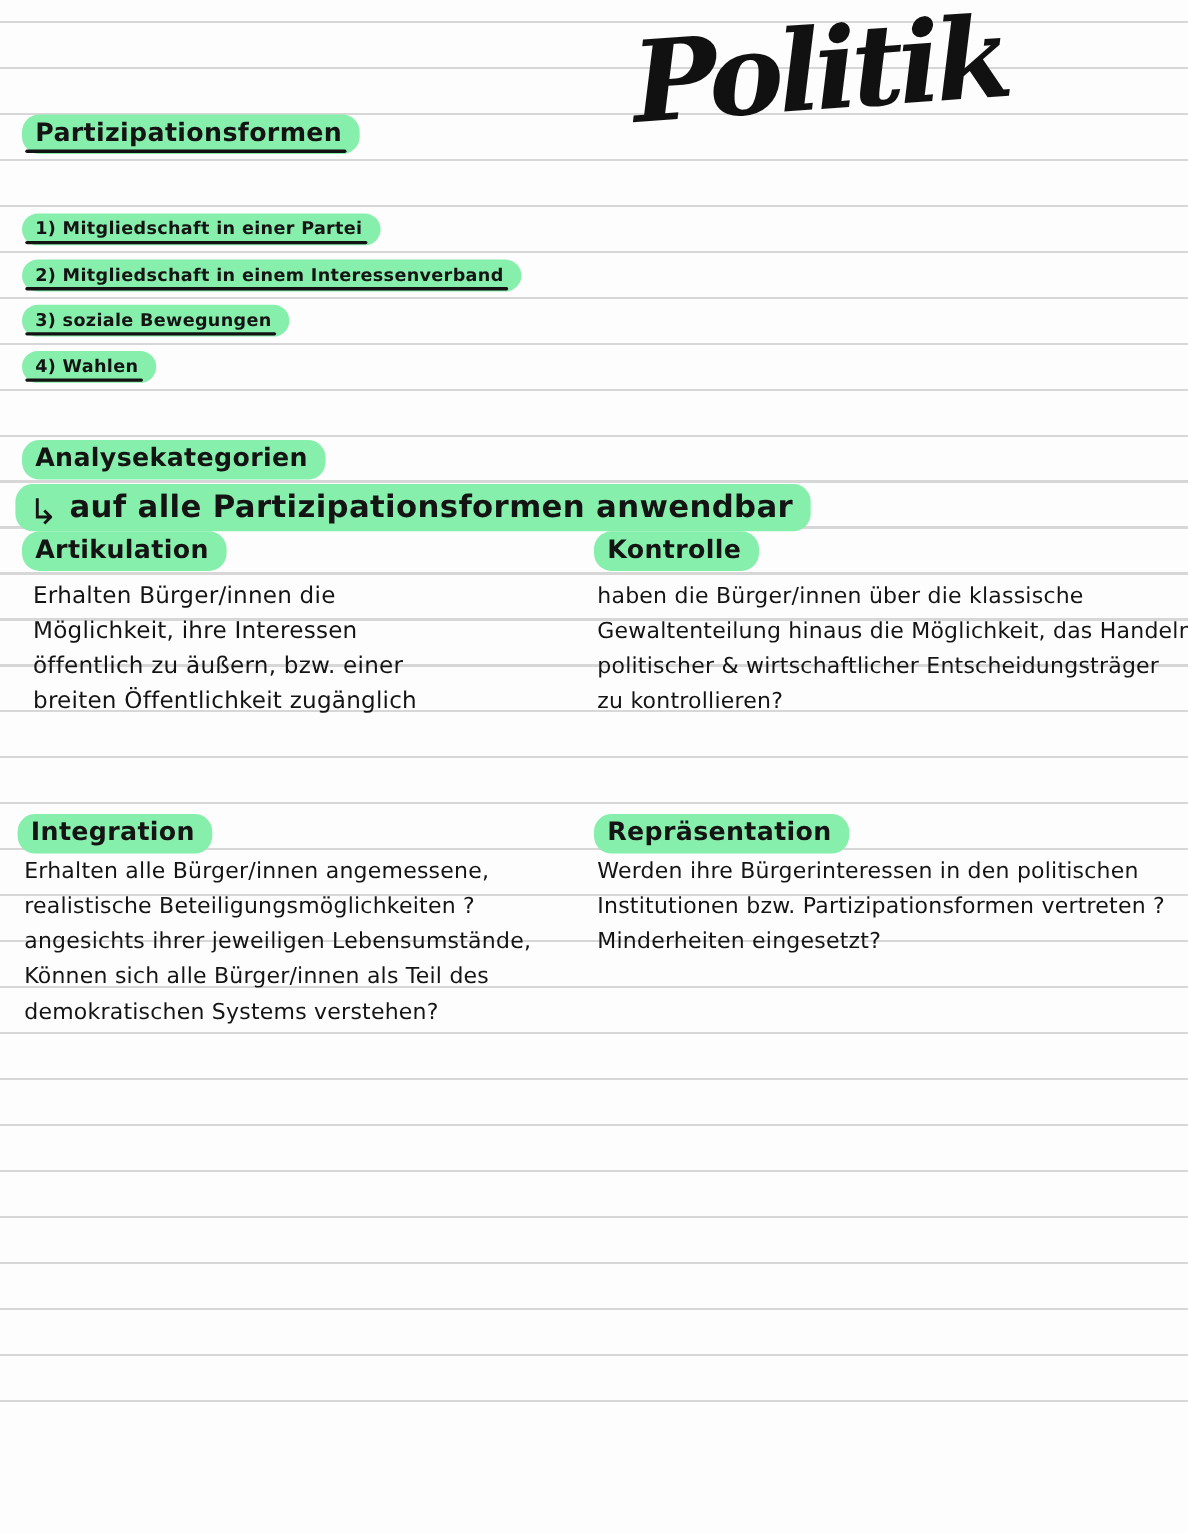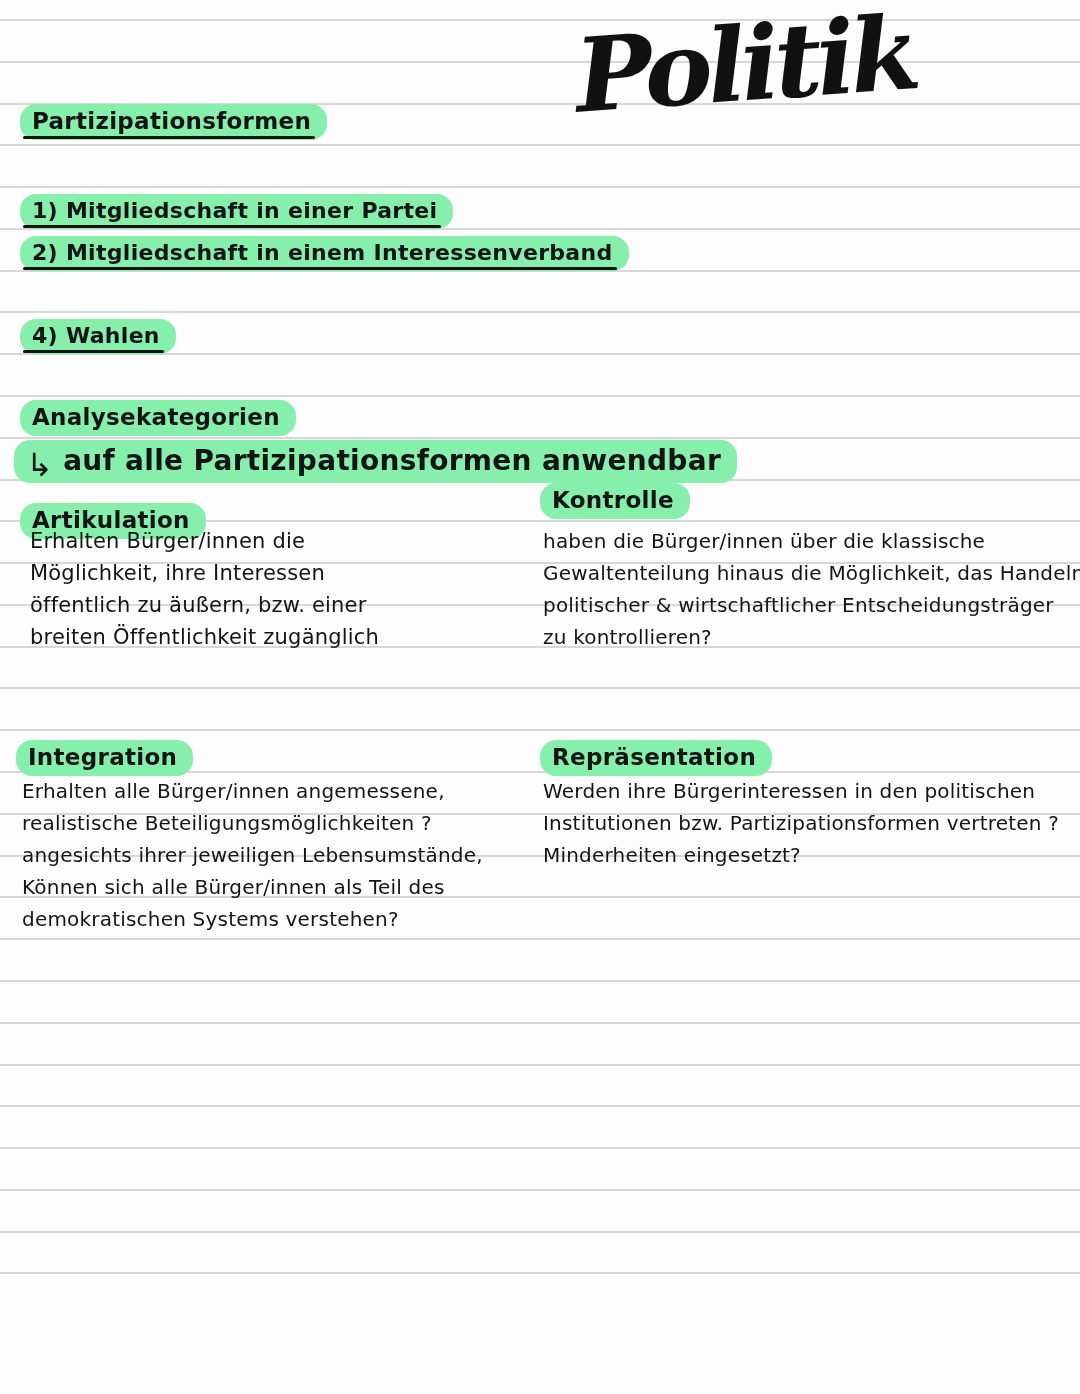--- a/index.html
+++ b/index.html
@@ -44,21 +44,21 @@
     position: absolute;
     display: inline-block;
     background: #86efac;
     border-radius: 16px;
     padding: 4px 16px 6px 12px;
     font-weight: bold;
     font-size: 23px;
     letter-spacing: 0.3px;
     white-space: nowrap;
   }
-  .pill.item { font-size: 22px; text-align: right; }
+  .pill.item { font-size: 16px; text-align: right; }
   
   .pill.ul::after {
     content: "";
     position: absolute;
     left: 3px; right: 12px; bottom: 1px;
     height: 3.5px;
     background: #131313;
     border-radius: 2px;
   }
   .arrow-glyph {
@@ -88,30 +88,31 @@
   <div class="ruled"></div>
 
   <h1 class="title">Politik</h1>
 
   <div class="pill ul" style="left:20px; top:104px;">Partizipationsformen</div>
 
   <div class="pill item ul" style="left:20px; top:194px;">1) Mitgliedschaft in einer Partei</div>
 
   <div class="pill item ul" style="left:20px; top:236px;">2) Mitgliedschaft in einem Interessenverband</div>
 
+  <div class="pill item ul" style="left:20px; top:277px;">3) soziale Bewegungen</div>
 
   <div class="pill item ul" style="left:20px; top:319px;">4) Wahlen</div>
 
   <div class="pill" style="left:20px; top:400px;">Analysekategorien</div>
 
   <div class="pill" style="left:14px; top:440px;">
     <span class="arrow-glyph">↳</span><span class="note-text">auf alle Partizipationsformen anwendbar</span>
   </div>
 
-  <div class="pill" style="left:20px; top:483px;margin-top:20px;">Artikulation</div>
+  <div class="pill" style="left:20px; top:483px;">Artikulation</div>
 
   <div class="body-block body-left" style="left:30px; top:521px;">
     <div class="line">Erhalten Bürger/innen die</div>
     <div class="line">Möglichkeit, ihre Interessen</div>
     <div class="line">öffentlich zu äußern, bzw. einer</div>
     <div class="line">breiten Öffentlichkeit zugänglich</div>
   </div>
 
   <div class="pill" style="left:540px; top:483px;">Kontrolle</div>
 

